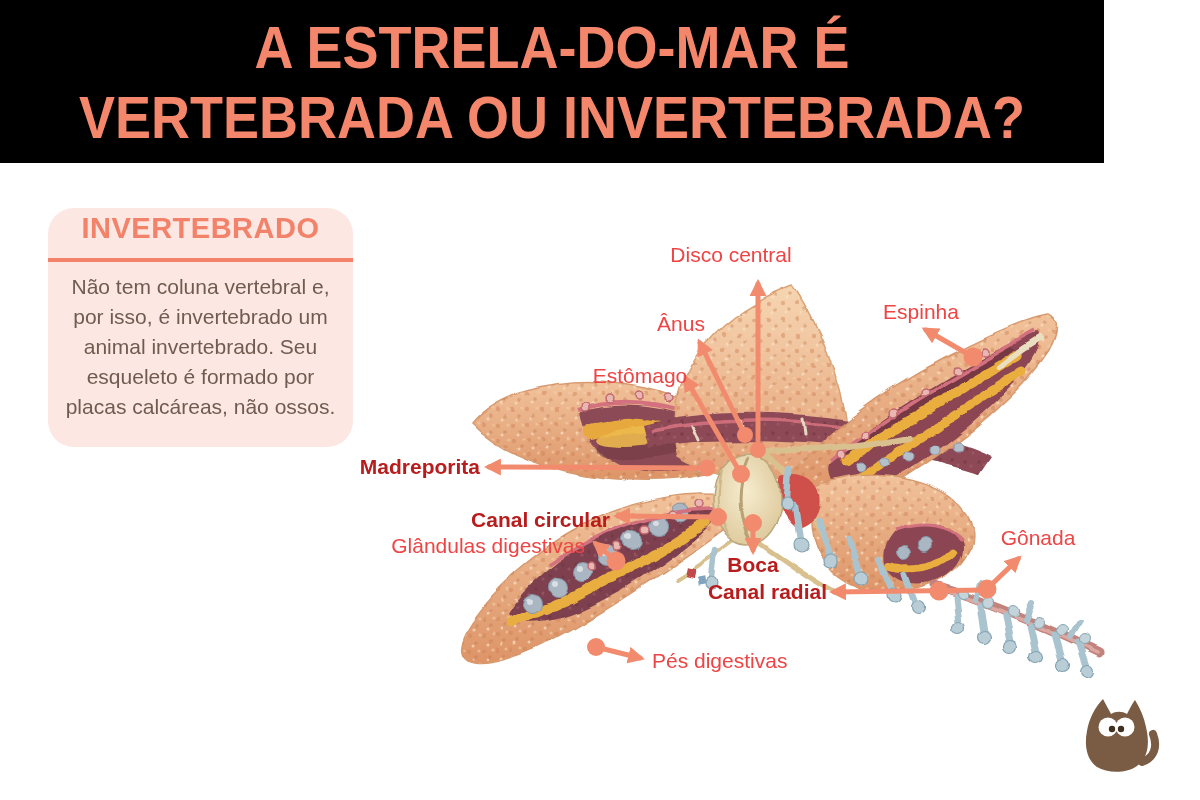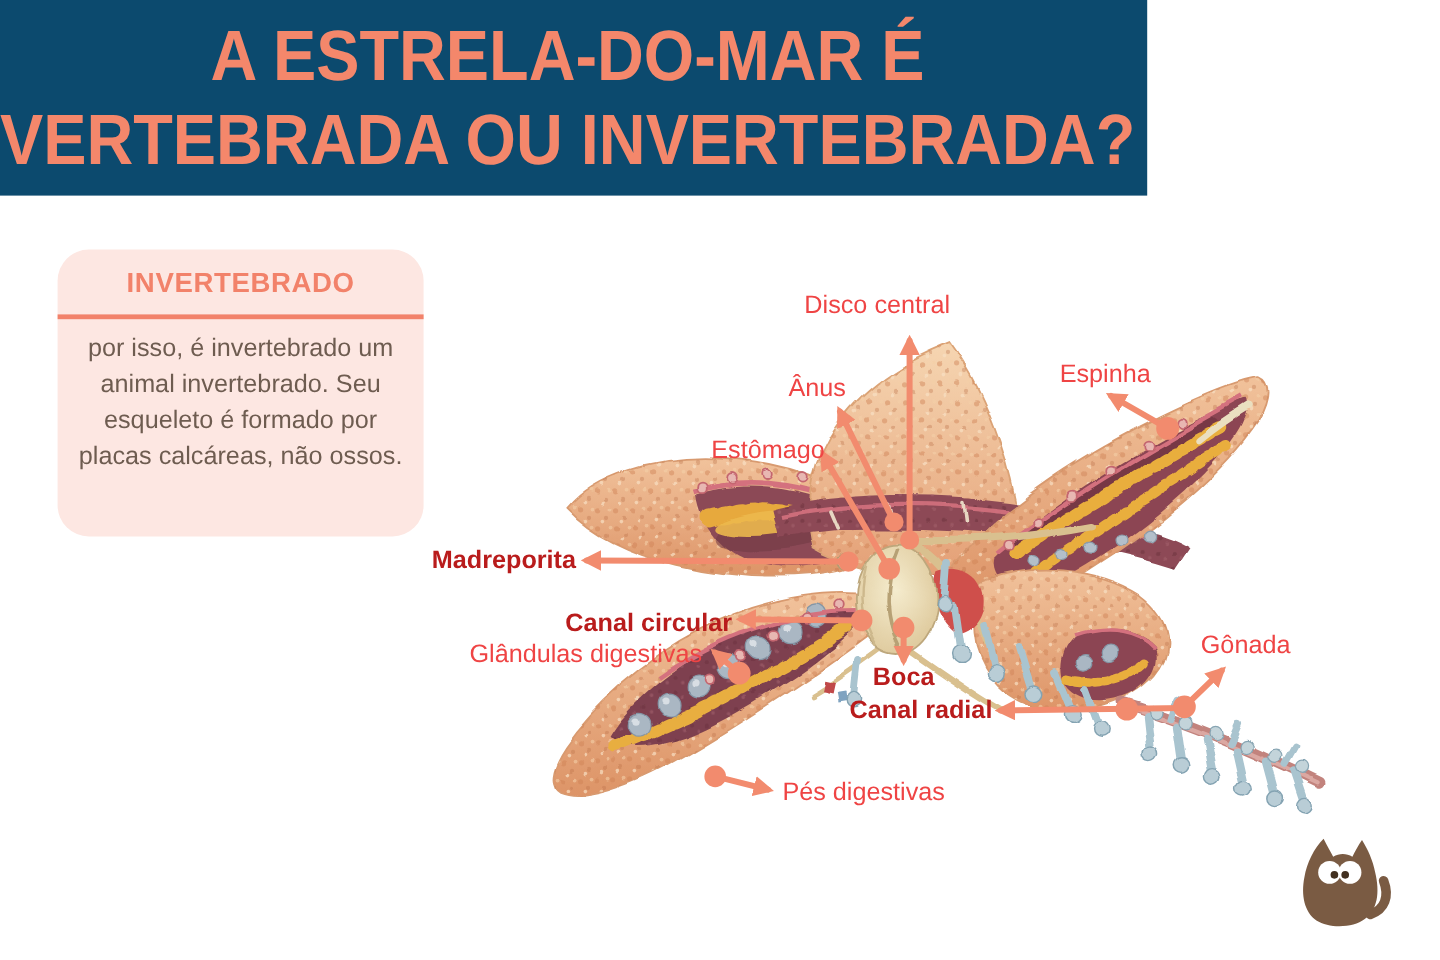--- a/index.html
+++ b/index.html
@@ -1,35 +1,35 @@
 <!DOCTYPE html>
 <html><head>
 <meta charset="utf-8">
 <style>
   html,body{margin:0;padding:0;}
   .page{
     position:relative;width:1200px;height:800px;background:#ffffff;
     font-family:"Liberation Sans",sans-serif;overflow:hidden;
   }
   .banner{
-    position:absolute;left:0;top:0;width:956px;height:163px;
-    background:#0c4a6e;display:flex;align-items:center;justify-content:flex-start;
+    position:absolute;left:0;top:0;width:1104px;height:163px;
+    background:#000000;display:flex;align-items:center;justify-content:center;
   }
   .banner-title{
     text-align:center;color:#f4876b;font-weight:bold;
     font-size:54px;line-height:64px;letter-spacing:0px;
     transform:scaleY(1.1);white-space:nowrap;
   }
   .info-box{
     position:absolute;left:48px;top:208px;width:305px;height:239px;
     background:#fde7e2;border-radius:26px;box-sizing:border-box;
     text-align:center;
   }
   .info-title{
-    margin-top:14px;font-size:23px;font-weight:bold;letter-spacing:.5px;
+    margin-top:4px;font-size:29px;font-weight:bold;letter-spacing:.5px;
     color:#f2826a;
   }
   .info-divider{
     margin:13px 0 10px 0;height:4px;background:#f2826a;width:100%;
   }
   .info-line{
     margin:0;font-size:21px;line-height:30px;color:#6e5c50;white-space:nowrap;
   }
   svg.scene{position:absolute;left:0;top:0;}
   .lbl{
@@ -47,20 +47,21 @@
   <header class="banner">
     <div class="banner-title">
       <div>A ESTRELA-DO-MAR É</div>
       <div>VERTEBRADA OU INVERTEBRADA?</div>
     </div>
   </header>
 
   <aside class="info-box">
     <div class="info-title">INVERTEBRADO</div>
     <div class="info-divider"></div>
+    <p class="info-line">Não tem coluna vertebral e,</p>
     <p class="info-line">por isso, é invertebrado um</p>
     <p class="info-line">animal invertebrado. Seu</p>
     <p class="info-line">esqueleto é formado por</p>
     <p class="info-line">placas calcáreas, não ossos.</p>
   </aside>
 
   <svg class="scene" width="1200" height="800" viewBox="0 0 1200 800">
     <defs>
       <filter id="roughen" x="-6%" y="-6%" width="112%" height="112%">
         <feTurbulence type="fractalNoise" baseFrequency="0.014 0.022" numOctaves="2" seed="8" result="n"></feTurbulence>

